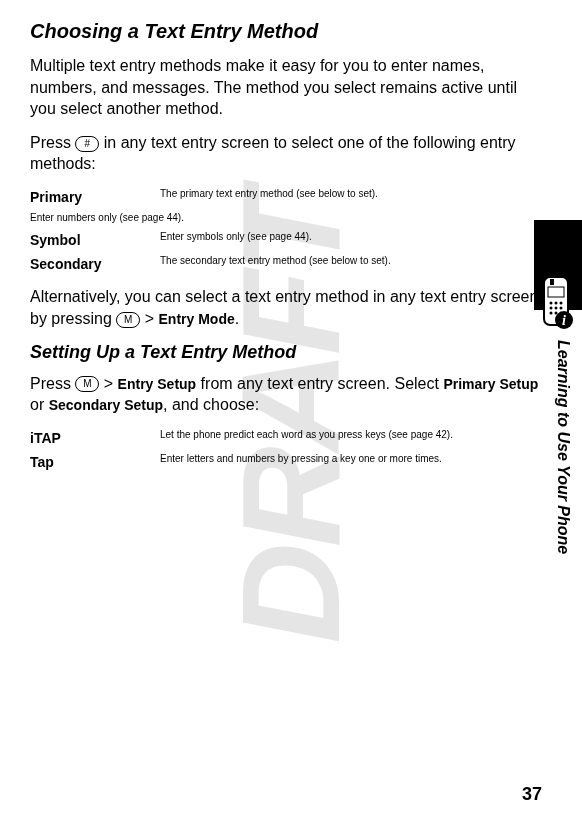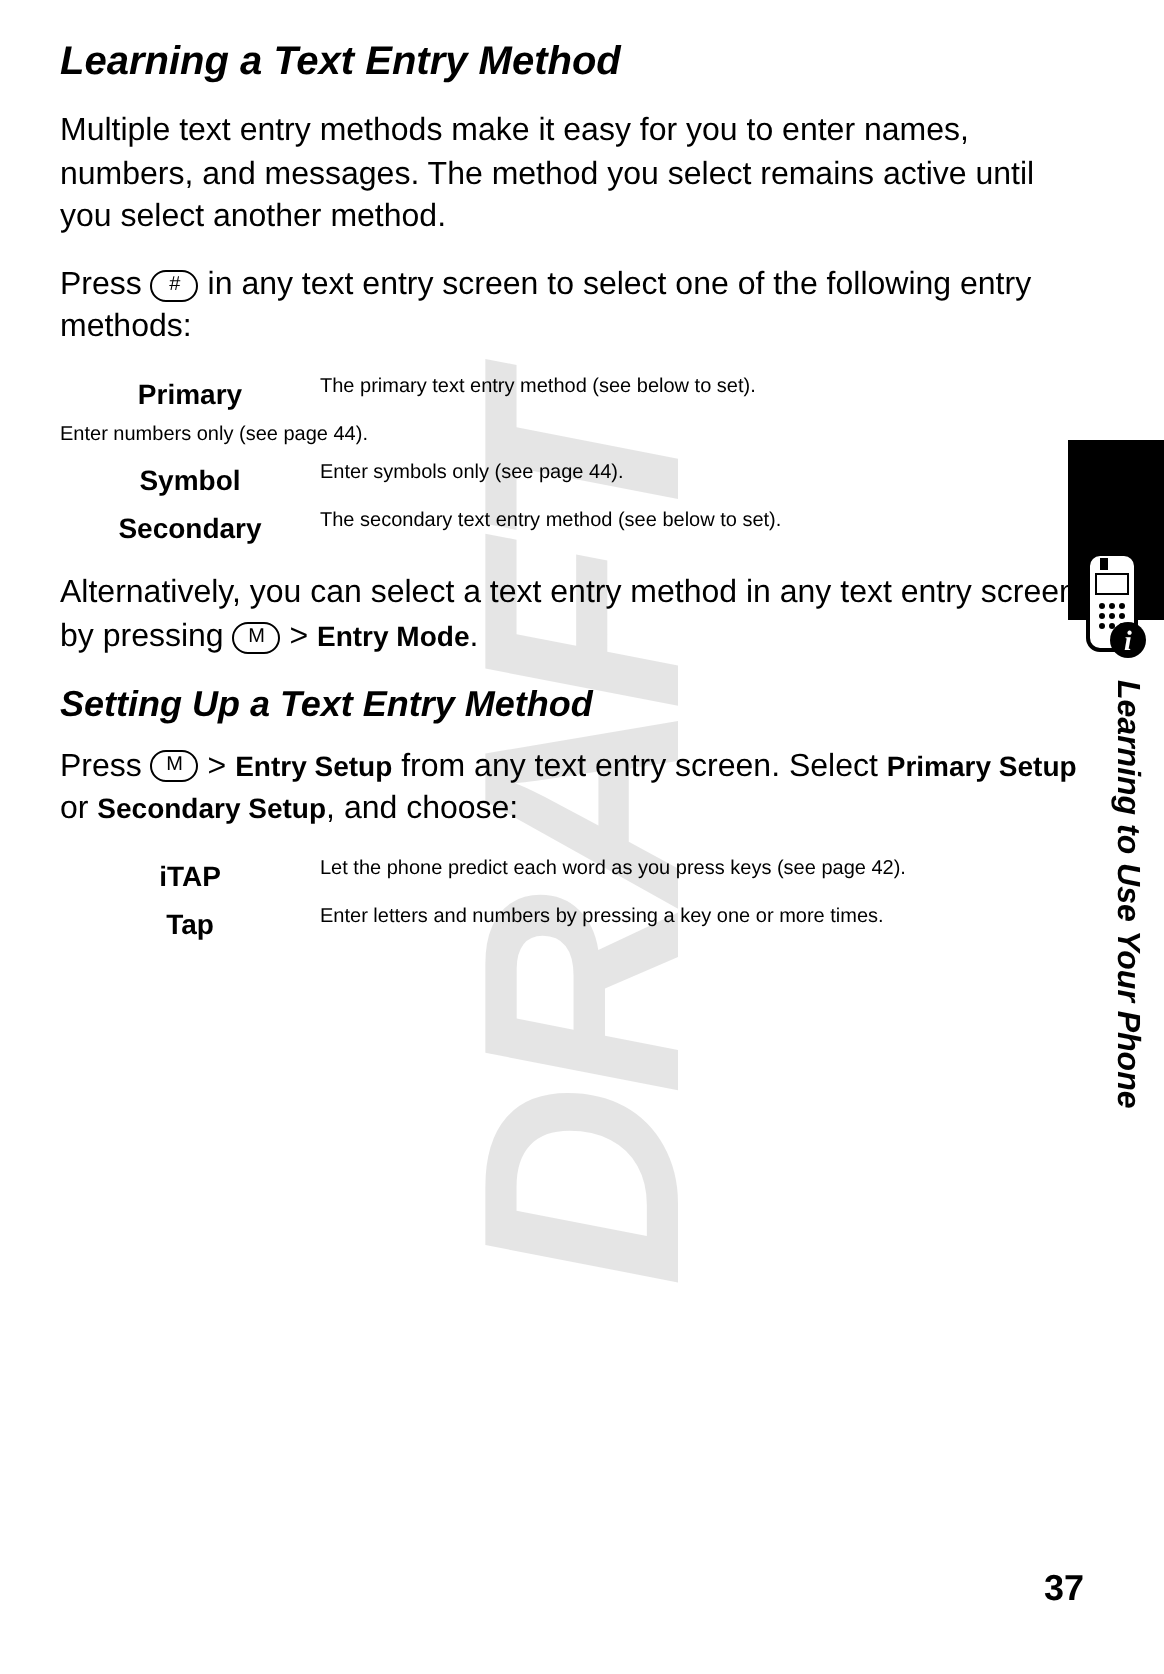--- a/index.html
+++ b/index.html
@@ -66,21 +66,20 @@
       display: flex;
       margin-bottom: 6px;
     }
     .method-label {
       width: 130px;
       flex-shrink: 0;
       font-weight: bold;
       font-size: 14px;
       font-family: Arial, sans-serif;
       padding-top: 2px;
-      text-align: center;
     }
     .method-desc {
       flex: 1;
       font-size: 10px;
       line-height: 1.35;
       padding-right: 50px;
     }
     .key-icon {
       display: inline-block;
       width: 24px;
@@ -159,21 +158,21 @@
     <circle cx="25" cy="38" r="1.5" fill="#000"></circle>
     <circle cx="28" cy="45" r="9" fill="#000"></circle>
     <text x="28" y="50" font-size="14" font-weight="bold" font-style="italic" fill="#fff" text-anchor="middle" font-family="serif">i</text>
   </svg>
 </div>
 
 <div class="vertical-label">Learning to Use Your Phone</div>
 
 <div class="content">
 
-  <h2>Learning a Text Entry Method</h2>
+  <h2>Choosing a Text Entry Method</h2>
 
   <p>Multiple text entry methods make it easy for you to enter names, numbers, and messages. The method you select remains active until you select another method.</p>
 
   <p>
     <span>Press </span><span class="key-icon">#</span><span> in any text entry screen to select one of the following entry methods:</span>
   </p>
 
   <div class="method-table">
     <div class="method-row">
       <div class="method-label">Primary</div>

